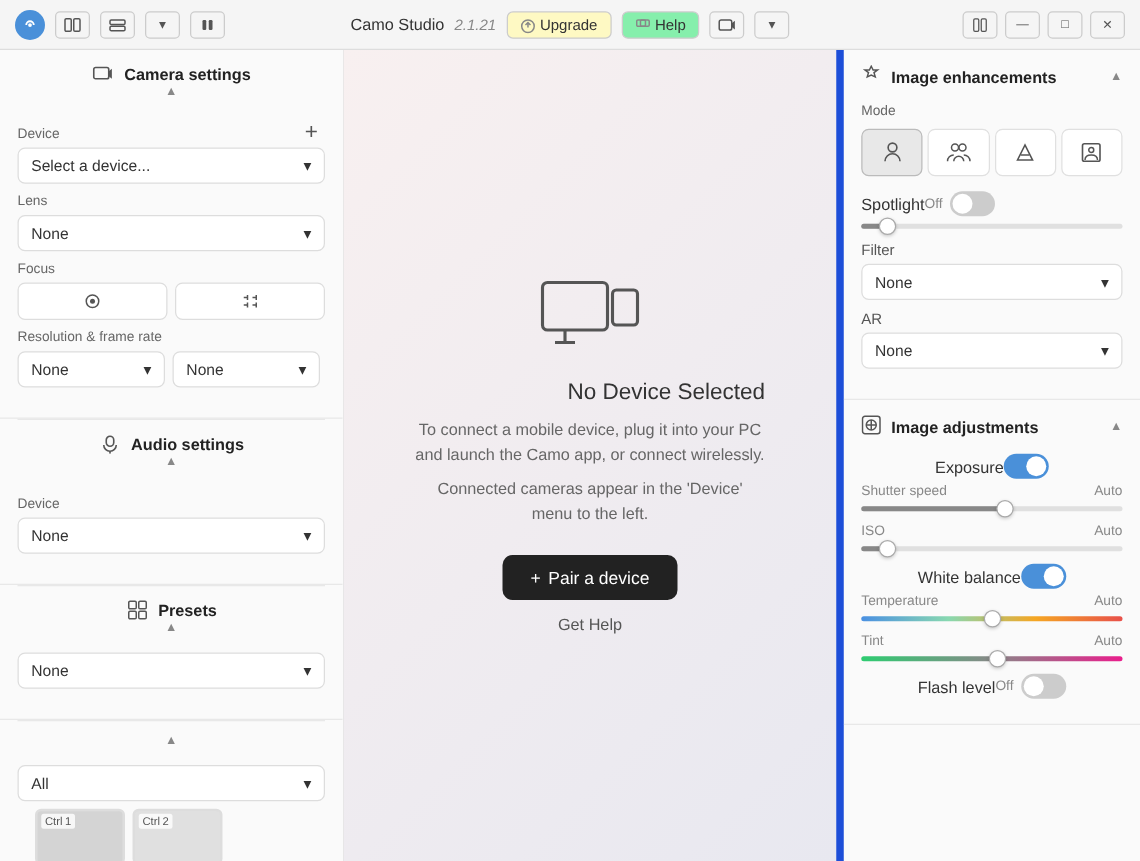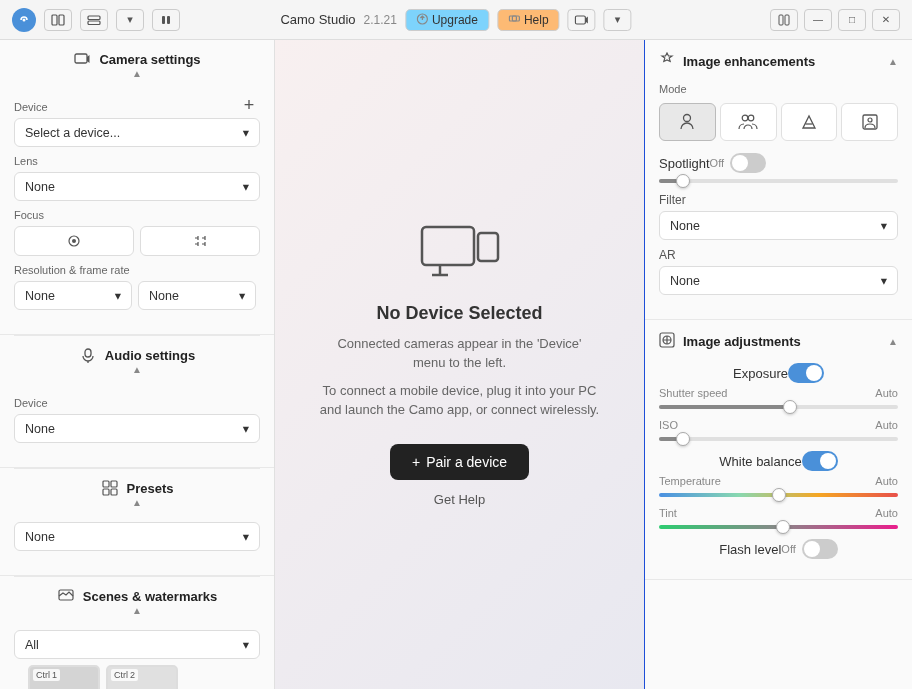--- a/index.html
+++ b/index.html
@@ -68,38 +68,39 @@
       color: #555;
     }
     .tb-app-name {
       font-size: 13px;
       font-weight: 500;
       color: #333;
     }
     .tb-version {
       font-size: 12px;
       color: #888;
+      font-style: italic;
     }
     .upgrade-btn {
       display: flex;
-      align-items: flex-start;
+      align-items: flex-end;
       gap: 4px;
-      background: #7dd3fc;
+      background: #fef9c3;
       border: 1px solid #ccc;
       border-radius: 5px;
       padding: 3px 10px;
       font-size: 12px;
       cursor: pointer;
       color: #333;
     }
     .help-btn {
       display: flex;
       align-items: center;
       gap: 4px;
-      background: #fdba74;
+      background: #86efac;
       border: 1px solid #ccc;
       border-radius: 5px;
       padding: 3px 10px;
       font-size: 12px;
       cursor: pointer;
       color: #333;
     }
     .win-controls {
       display: flex;
       gap: 6px;
@@ -254,23 +255,24 @@
     .no-device-box {
       text-align: center;
       padding: 20px;
     }
     .no-device-icon {
       margin-bottom: 16px;
       color: #555;
     }
     .no-device-title {
       font-size: 18px;
-      font-weight: 700;
+      font-weight: 400;
       color: #333;
       margin-bottom: 10px;
+      text-align: right;
     }
     .no-device-text {
       font-size: 13px;
       color: #666;
       max-width: 280px;
       line-height: 1.5;
       margin-bottom: 8px;
     }
     .pair-btn {
       display: inline-flex;
@@ -288,23 +290,23 @@
     .get-help-link {
       font-size: 13px;
       color: #555;
       cursor: pointer;
       text-decoration: none;
       display: block;
     }
 
     
     .right-panel {
-      width: 268px;
+      width: 243px;
       background: #fafafa;
-      border-left: 1px solid #1d4ed8;
+      border-left: 6px solid #1d4ed8;
       overflow-y: auto;
       flex-shrink: 0;
     }
 
     .panel-section {
       border-bottom: 1px solid #e8e8e8;
       padding-bottom: 10px;
     }
 
     .panel-section-header {
@@ -686,29 +688,20 @@
           <span>None</span>
           <span>▾</span>
         </div>
       </div>
     </div>
 
     <div class="section-divider"></div>
 
     <div class="panel-section">
       <div class="section-header">
-        <div class="section-header-left">
-          <span class="section-icon">
-            <svg width="16" height="16" viewBox="0 0 16 16" fill="none">
-              <rect x="1" y="2" width="14" height="10" rx="1.5" stroke="#555" stroke-width="1.2"></rect>
-              <path d="M1 8l4-3 3 2 3-3 4 4" stroke="#555" stroke-width="1.2" fill="none"></path>
-            </svg>
-          </span>
-          <span>Scenes &amp; watermarks</span>
-        </div>
         <span class="chevron">▲</span>
       </div>
       <div class="section-body">
         <div class="dropdown">
           <span>All</span>
           <span>▾</span>
         </div>
         <div class="preset-thumbnails">
           <div class="preset-thumb" style="background:#d4d4d4;">
             <div class="preset-thumb-num">
@@ -732,22 +725,22 @@
     <div class="no-device-box">
       <div class="no-device-icon">
         <svg width="80" height="60" viewBox="0 0 80 60" fill="none">
           <rect x="2" y="4" width="52" height="38" rx="4" stroke="#555" stroke-width="2.5"></rect>
           <rect x="58" y="10" width="20" height="28" rx="3" stroke="#555" stroke-width="2.5"></rect>
           <line x1="20" y1="42" x2="20" y2="52" stroke="#555" stroke-width="2.5"></line>
           <line x1="12" y1="52" x2="28" y2="52" stroke="#555" stroke-width="2.5"></line>
         </svg>
       </div>
       <div class="no-device-title">No Device Selected</div>
+      <div class="no-device-text">To connect a mobile device, plug it into your PC and launch the Camo app, or connect wirelessly.</div>
       <div class="no-device-text">Connected cameras appear in the 'Device' menu to the left.</div>
-      <div class="no-device-text">To connect a mobile device, plug it into your PC and launch the Camo app, or connect wirelessly.</div>
       <button class="pair-btn">
         <span>+</span>
         <span>Pair a device</span>
       </button>
       <a class="get-help-link">Get Help</a>
     </div>
   </div>
 
   <div class="right-panel">
 

